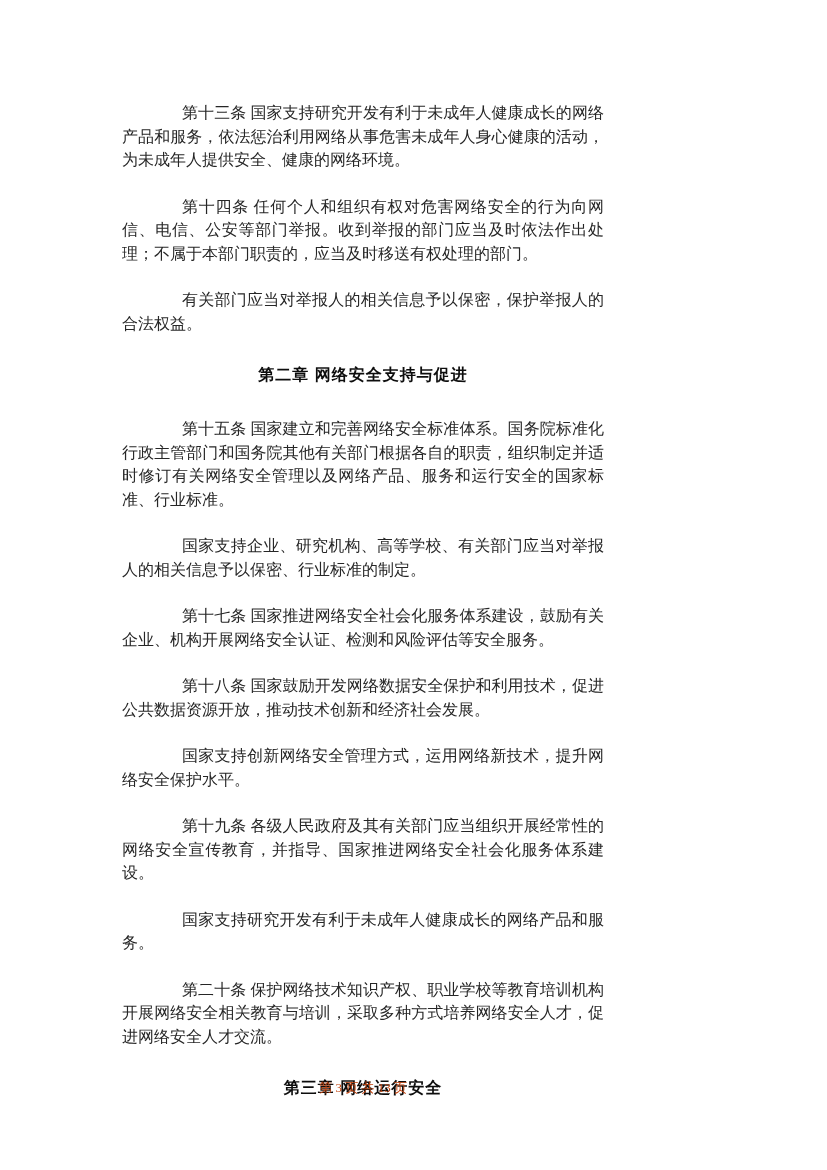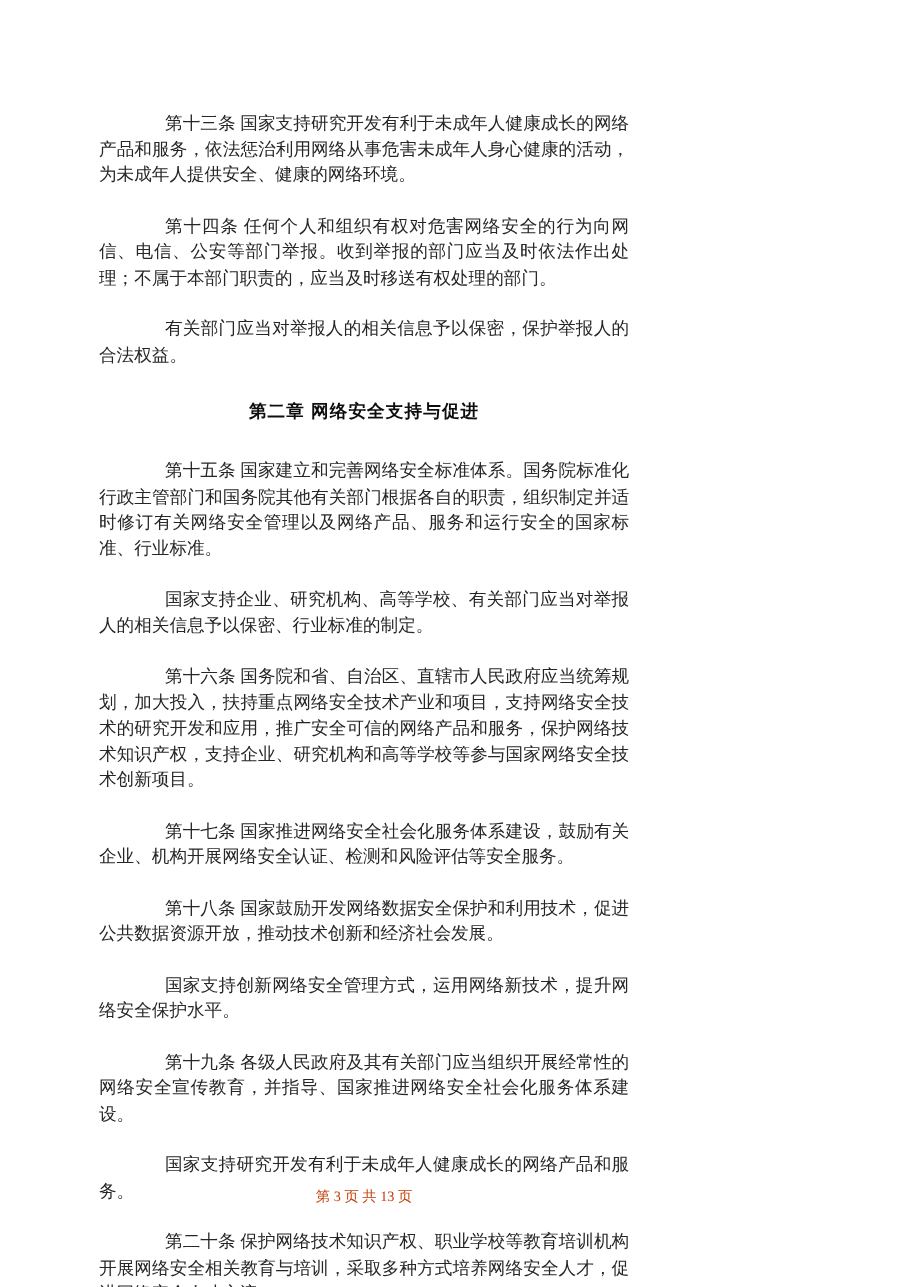--- a/index.html
+++ b/index.html
@@ -8,20 +8,21 @@
     background: #ffffff;
   }
   .page {
     position: relative;
     width: 662px;
     height: 1170px;
     background: #ffffff;
     overflow: hidden;
     font-family: "Liberation Serif", "DejaVu Serif", serif;
     color: #262626;
+    margin-left: 32px;
   }
   .content {
     padding: 101px 90px 0 90px;
   }
   .para {
     margin: 0 0 23px 0;
     font-size: 16px;
     line-height: 23.5px;
     text-align: justify;
     text-indent: 60px;
@@ -54,21 +55,20 @@
 <body>
 
 <div class="page">
   <main class="content">
     <p class="para">第十三条 国家支持研究开发有利于未成年人健康成长的网络产品和服务，依法惩治利用网络从事危害未成年人身心健康的活动，为未成年人提供安全、健康的网络环境。</p>
     <p class="para">第十四条 任何个人和组织有权对危害网络安全的行为向网信、电信、公安等部门举报。收到举报的部门应当及时依法作出处理；不属于本部门职责的，应当及时移送有权处理的部门。</p>
     <p class="para">有关部门应当对举报人的相关信息予以保密，保护举报人的合法权益。</p>
     <h2 class="chapter">第二章 网络安全支持与促进</h2>
     <p class="para">第十五条 国家建立和完善网络安全标准体系。国务院标准化行政主管部门和国务院其他有关部门根据各自的职责，组织制定并适时修订有关网络安全管理以及网络产品、服务和运行安全的国家标准、行业标准。</p>
     <p class="para">国家支持企业、研究机构、高等学校、有关部门应当对举报人的相关信息予以保密、行业标准的制定。</p>
-    <p class="para">第十六条 国务院和省、自治区、直辖市人民政府应当统筹规划，加大投入，扶持重点网络安全技术产业和项目，支持网络安全技术的研究开发和应用，推广安全可信的网络产品和服务，保护网络技术知识产权，支持企业、研究机构和高等学校等参与国家网络安全技术创新项目。</p>
     <p class="para">第十七条 国家推进网络安全社会化服务体系建设，鼓励有关企业、机构开展网络安全认证、检测和风险评估等安全服务。</p>
     <p class="para">第十八条 国家鼓励开发网络数据安全保护和利用技术，促进公共数据资源开放，推动技术创新和经济社会发展。</p>
     <p class="para">国家支持创新网络安全管理方式，运用网络新技术，提升网络安全保护水平。</p>
     <p class="para">第十九条 各级人民政府及其有关部门应当组织开展经常性的网络安全宣传教育，并指导、国家推进网络安全社会化服务体系建设。</p>
     <p class="para">国家支持研究开发有利于未成年人健康成长的网络产品和服务。</p>
     <p class="para">第二十条 保护网络技术知识产权、职业学校等教育培训机构开展网络安全相关教育与培训，采取多种方式培养网络安全人才，促进网络安全人才交流。</p>
     <h2 class="chapter">第三章 网络运行安全</h2>
   </main>
   <footer class="page-footer">
     <span>第 3 页 共 13 页</span>

